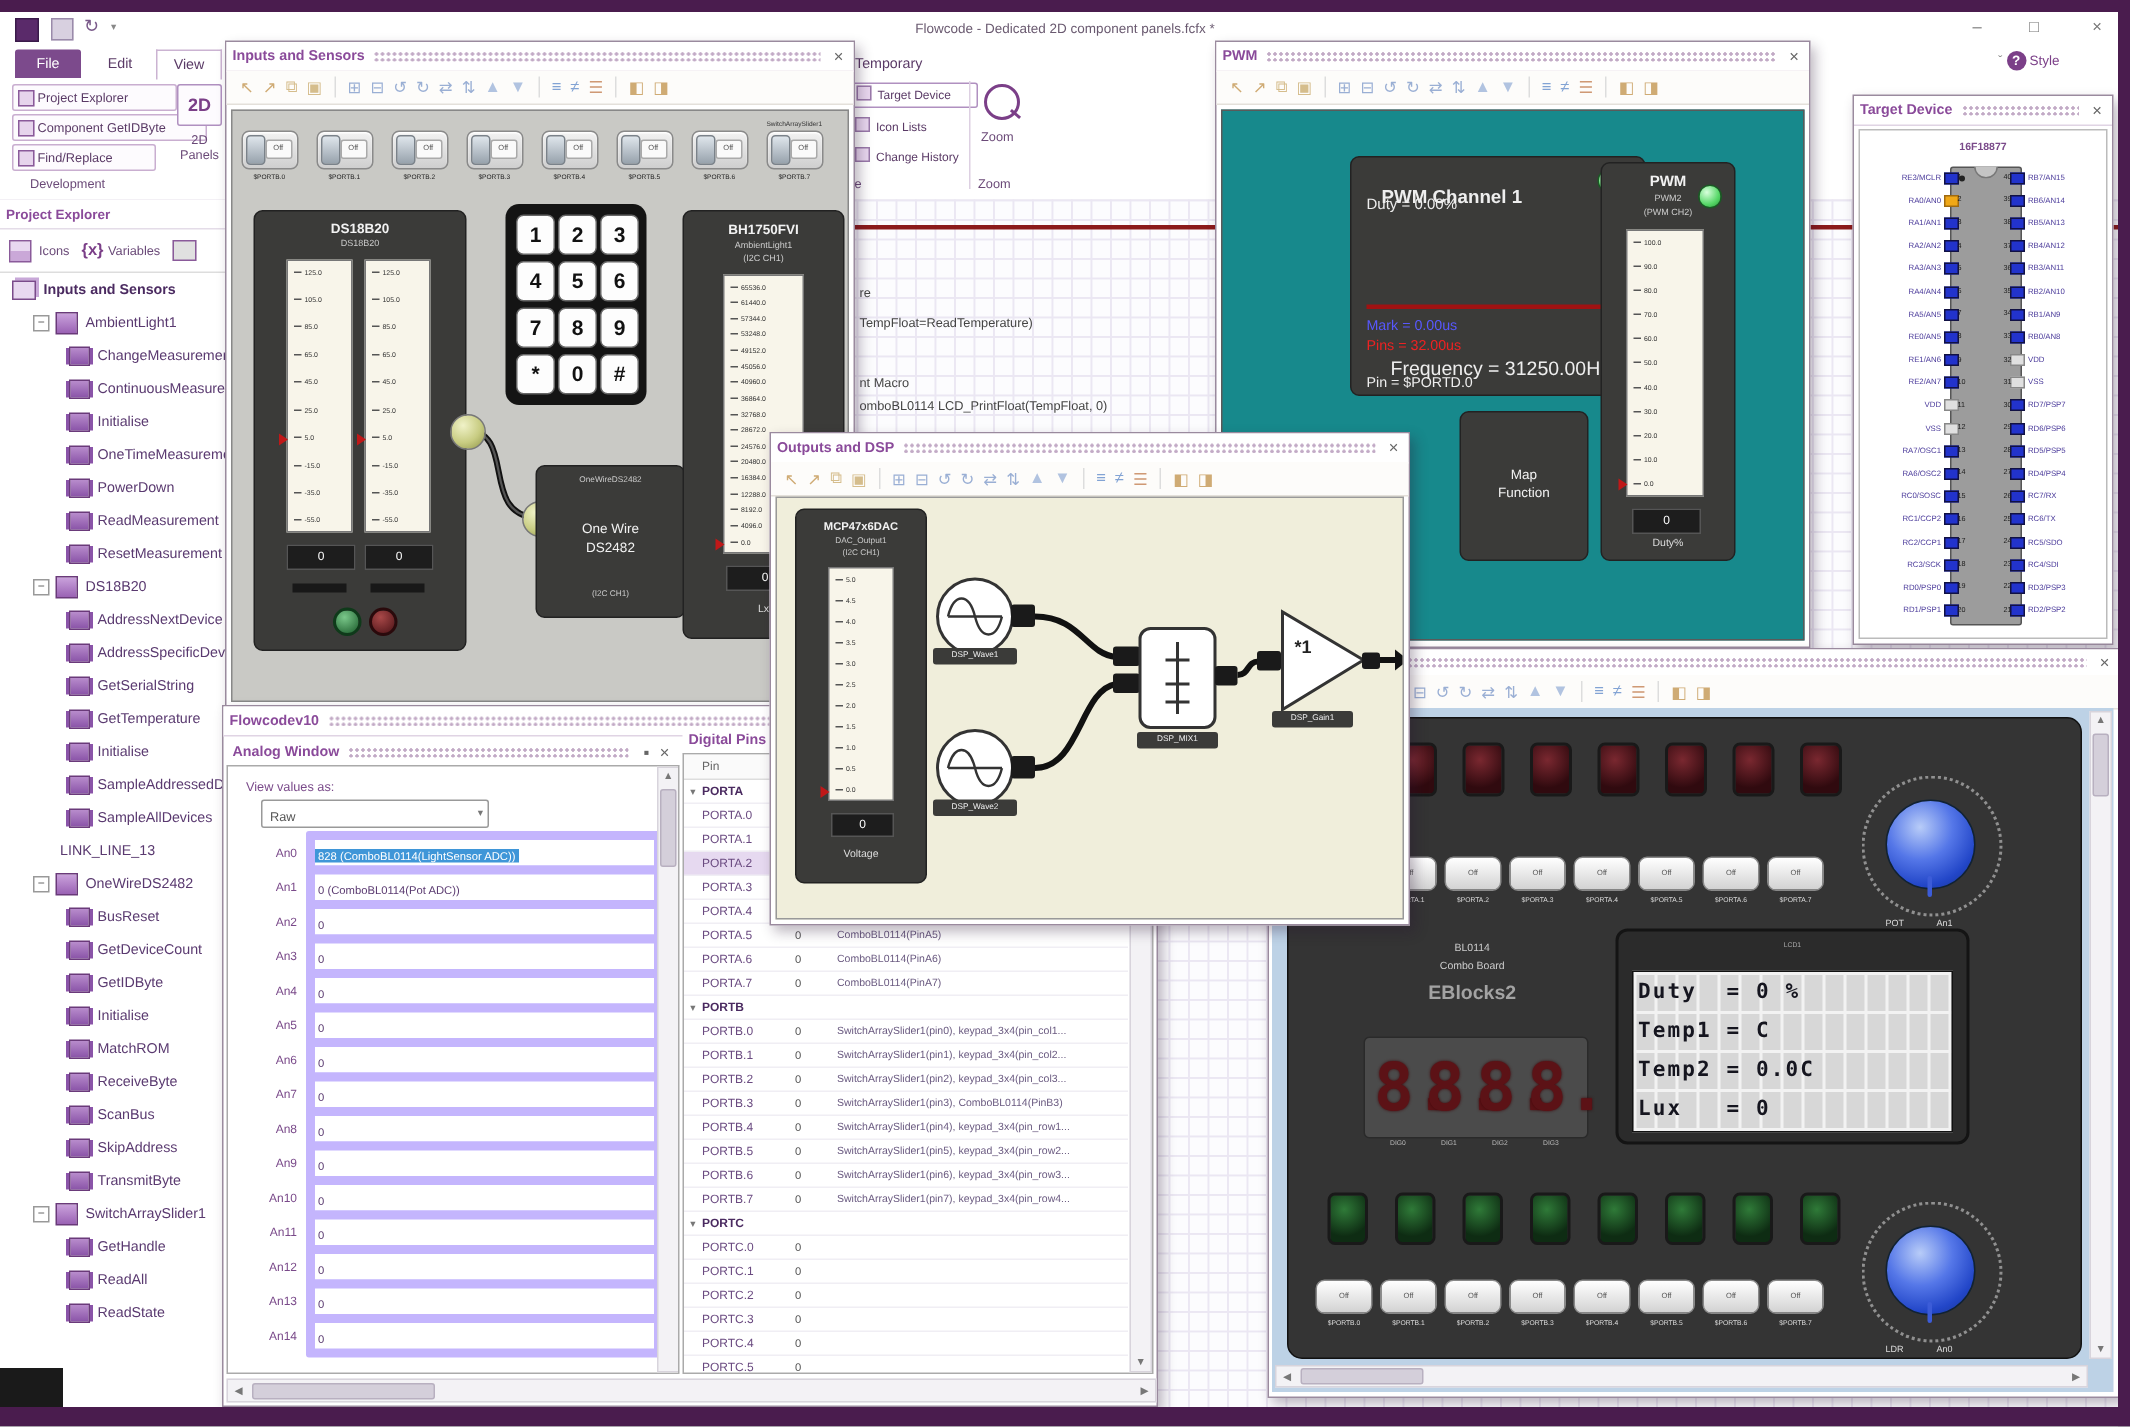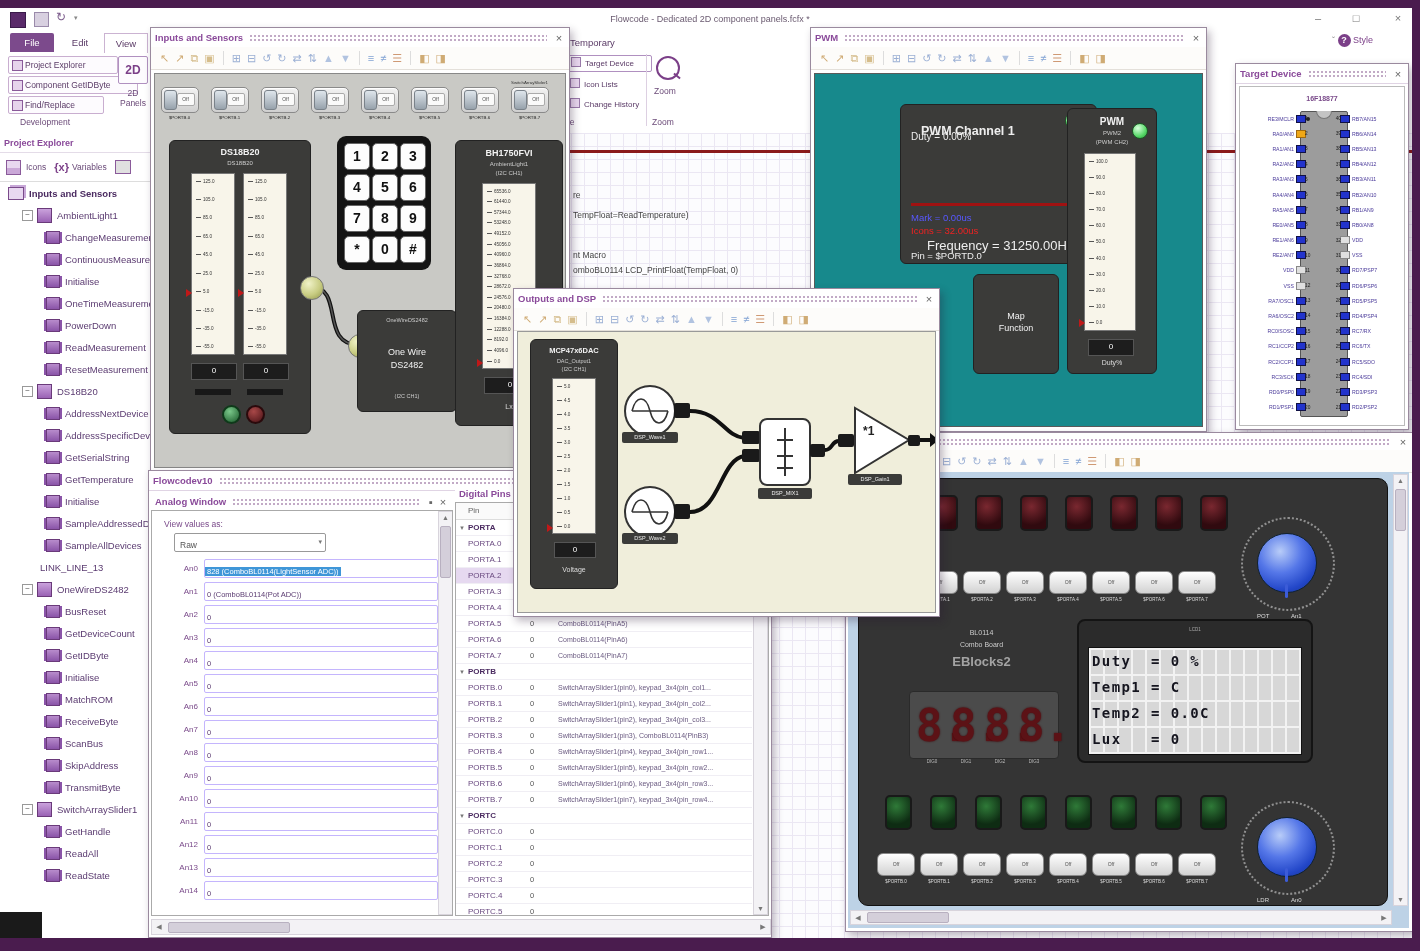--- a/index.html
+++ b/index.html
@@ -134,21 +134,21 @@
   
   #doc{left:155px;top:133px;width:1257px;height:805px;background:#fcfcfe;z-index:1;
        background-image:linear-gradient(#ebe7f3 1px,transparent 1px),linear-gradient(90deg,#ebe7f3 1px,transparent 1px);
        background-size:13px 13px;}
   #redline{left:0;top:17px;width:100%;height:3px;background:#8b1a1a;}
   .frag{position:absolute;font-size:8.5px;color:#444;white-space:nowrap;}
 
   
   .an-row{display:flex;align-items:center;height:23px;padding-left:8px;}
   .an-lbl{width:38px;text-align:right;font-size:8px;color:#7a4a8a;margin-right:6px;flex:none;}
-  .an-box{width:232px;height:17px;border:1px solid #c4b5fd;border-radius:2px;background:#fff;overflow:hidden;}
+  .an-box{width:232px;height:17px;border:6px solid #c4b5fd;border-radius:2px;background:#fff;overflow:hidden;}
   .an-val{font-size:7.5px;color:#5a3a70;line-height:17px;padding:0 2px;white-space:nowrap;}
   .an-val.hl{background:#3f96d8;color:#fff;}
 
   
   .dg-row{display:flex;align-items:center;height:15px;border-bottom:1px solid #f0eef4;overflow:hidden;}
   .dg-row.sel{background:#e6d9f0;}
   .dg-ar{width:12px;text-align:center;font-size:7px;color:#777;flex:none;}
   .dg-name{width:62px;font-size:8px;color:#6a4a80;flex:none;}
   .dg-name.b{font-weight:bold;color:#4a2a60;}
   .dg-val{width:28px;font-size:7.5px;color:#555;flex:none;}
@@ -705,21 +705,21 @@
         <span class="tb-ic" style="color: rgb(192, 144, 72);">◨</span>
       </div>
     <div class="abs teal" style="left:3px;top:45px;width:387px;height:352px">
 
       <div class="dk" style="left:85px;top:30px;width:195px;height:158px">
         <div class="abs" style="left:20px;top:19px;font-size:12.5px;color:#eee;font-weight:bold">PWM Channel 1</div>
         <div class="grnled" style="left:164px;top:7px;width:15px;height:15px"></div>
         <div class="abs" style="left:10px;top:26px;font-size:10px;color:#eee">Duty = 0.00%</div>
         <div class="abs" style="left:10px;top:98px;width:175px;height:3px;background:#a01212"></div>
         <div class="abs" style="left:10px;top:107px;font-size:9.5px;color:#5858ff">Mark = 0.00us</div>
-        <div class="abs" style="left:10px;top:120px;font-size:9.5px;color:#ee2222">Icons = 32.00us</div>
+        <div class="abs" style="left:10px;top:120px;font-size:9.5px;color:#ee2222">Pins = 32.00us</div>
         <div class="abs" style="left:26px;top:133px;font-size:13px;color:#eee">Frequency = 31250.00Hz</div>
         <div class="abs" style="left:10px;top:145px;font-size:9.5px;color:#eee">Pin = $PORTD.0</div>
       </div>
 
       <div class="dk" style="left:158px;top:200px;width:84px;height:98px">
         <div class="bt" style="top:36px;font-size:9px">Map</div>
         <div class="bt" style="top:48px;font-size:9px">Function</div>
       </div>
 
       <div class="dk" style="left:252px;top:34px;width:88px;height:264px">

